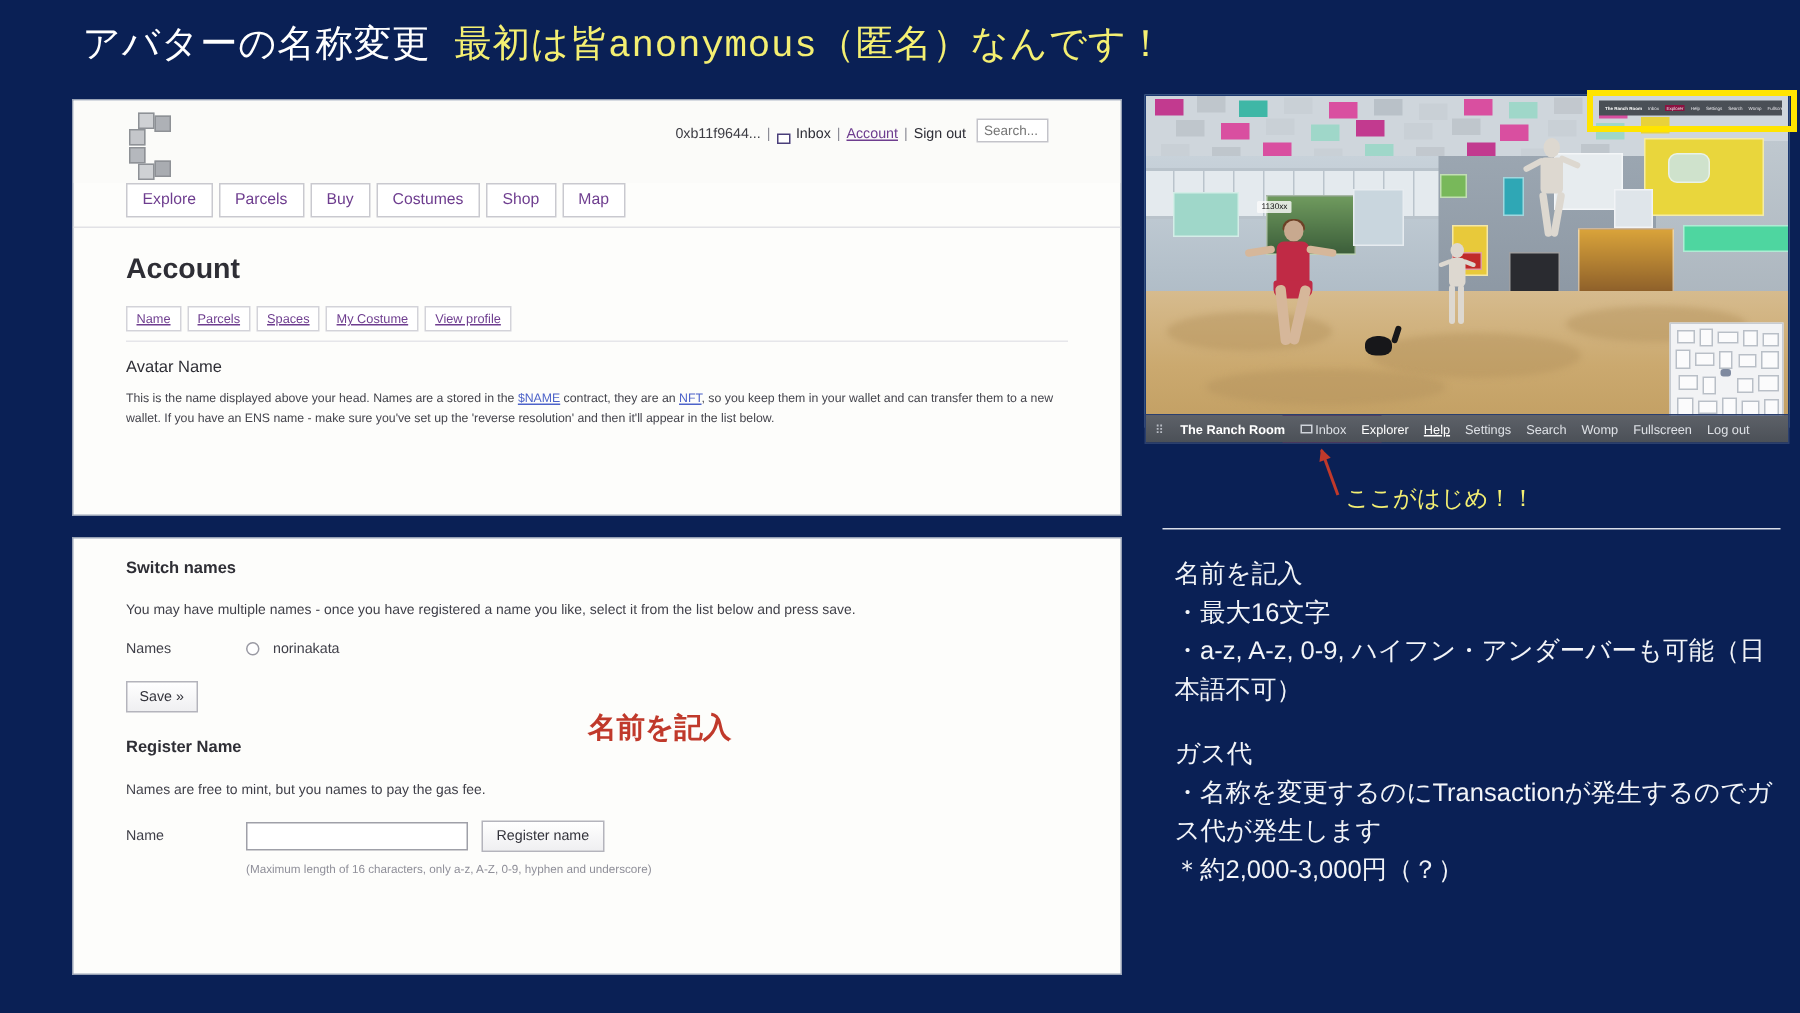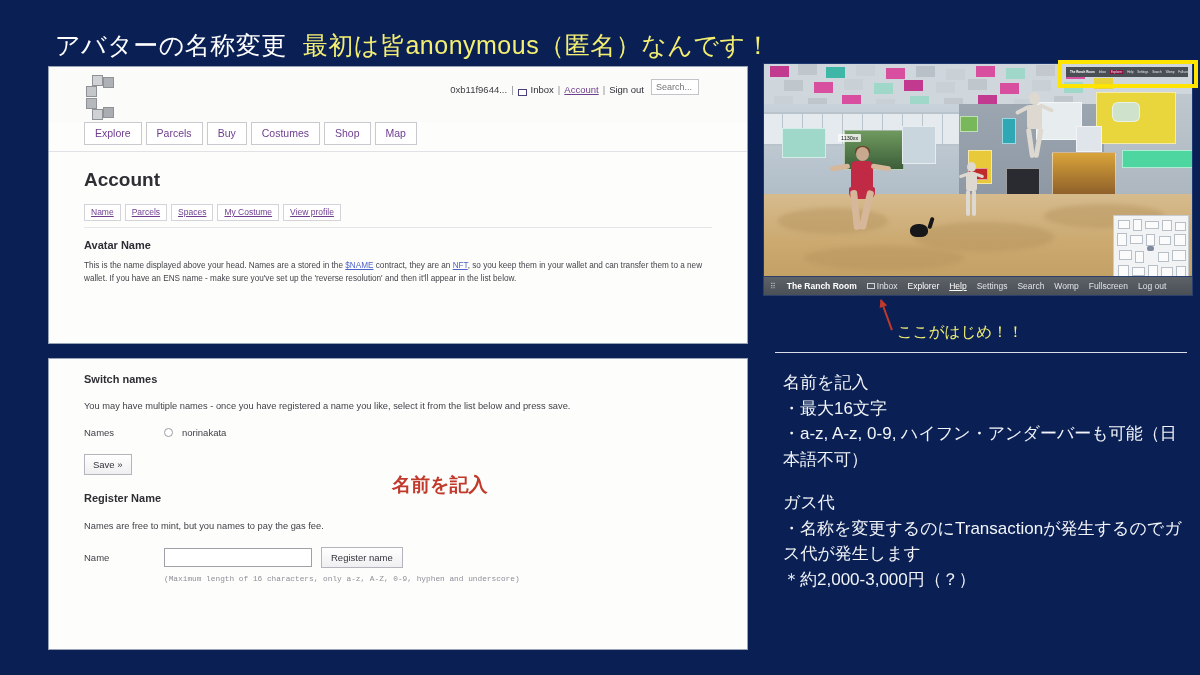--- a/index.html
+++ b/index.html
@@ -6,23 +6,24 @@
   html, body {
     width: 1200px; height: 675px;
     background: #0a2055;
     font-family: "Liberation Sans", sans-serif;
     overflow: hidden;
   }
   #root { position: relative; width: 1200px; height: 675px; background: #0a2055; }
 
   
   #slide-title {
-    position: absolute; left: 55px; top: 29px;
+    position: absolute; left: 55px; top: 12px;
     font-size: 25px; color: #ffffff; white-space: nowrap;
     letter-spacing: .5px;
+    font-family: Liberation Mono, monospace;
   }
   #slide-title .hl { color: #f4ef72; margin-left: 16px; }
 
   
   .panel {
     position: absolute; background: #fdfdfb;
     border: 1px solid #98a2b5;
     overflow: hidden;
   }
 
@@ -81,21 +82,21 @@
   }
   .subtabs { margin: 13px 0 0 35px; display: flex; gap: 4px; }
   .subtabs .stab {
     border: 1px solid #d3d3d9; background: #fff;
     padding: 2px 6px 3px; font-size: 8.5px; color: #6e3d8f;
     text-decoration: underline; white-space: nowrap;
   }
   .sub-rule { margin: 6px 35px 0 35px; border-bottom: 1px solid #e6e6ea; }
 
   .sec-h2 {
-    margin: 11px 0 0 35px; font-size: 11px; font-weight: bold; color: #2e2e35;
+    margin: 11px 0 0 35px; font-size: 11px; font-weight: normal; color: #2e2e35;
   }
   .body-copy {
     margin: 9px 35px 0 35px; font-size: 8.2px; line-height: 1.55; color: #44444c;
   }
   .body-copy a { color: #4d63c9; text-decoration: underline; }
 
   
   .anno-a {
     position: absolute; left: 185px; top: 278px;
     font-size: 17.5px; color: #1b1b1b; line-height: 1.55; white-space: nowrap;
@@ -122,21 +123,21 @@
 
   .nm-sub { margin: 17px 0 0 35px; font-size: 11px; font-weight: bold; color: #2e2e35; }
   .nm-copy2 { margin: 17px 35px 0 35px; font-size: 9.3px; color: #3f3f48; }
   .reg-row { margin: 16px 0 0 35px; display: flex; align-items: center; font-size: 9.5px; color: #3f3f48; }
   .reg-row .lbl { width: 80px; }
   .text-input {
     width: 148px; height: 19px; border: 1px solid #9fa0a8; background: #fff;
     font-size: 10px; padding: 0 4px; color: #222;
   }
   .reg-btn { margin-left: 9px; padding: 4px 9px; }
-  .hint { margin: 7px 0 0 115px; font-size: 7.8px; color: #8f8f99; font-family: Liberation Mono, monospace; }
+  .hint { margin: 7px 0 0 115px; font-size: 7.8px; color: #8f8f99; }
 
   .anno-b {
     position: absolute; left: 392px; top: 472px;
     font-size: 19px; font-weight: bold; color: #c0392b; white-space: nowrap;
   }
 
   
   #scene {
     position: absolute; left: 763px; top: 63px; width: 430px; height: 222px;
     border: 1px solid #1b3870; overflow: hidden; background: #9fb4c4;

